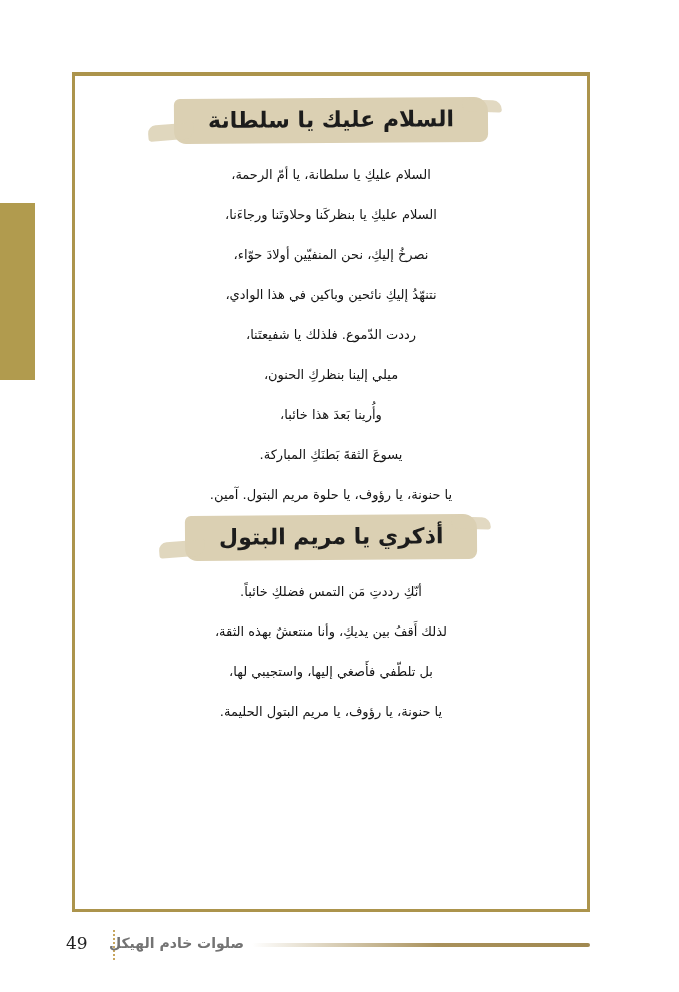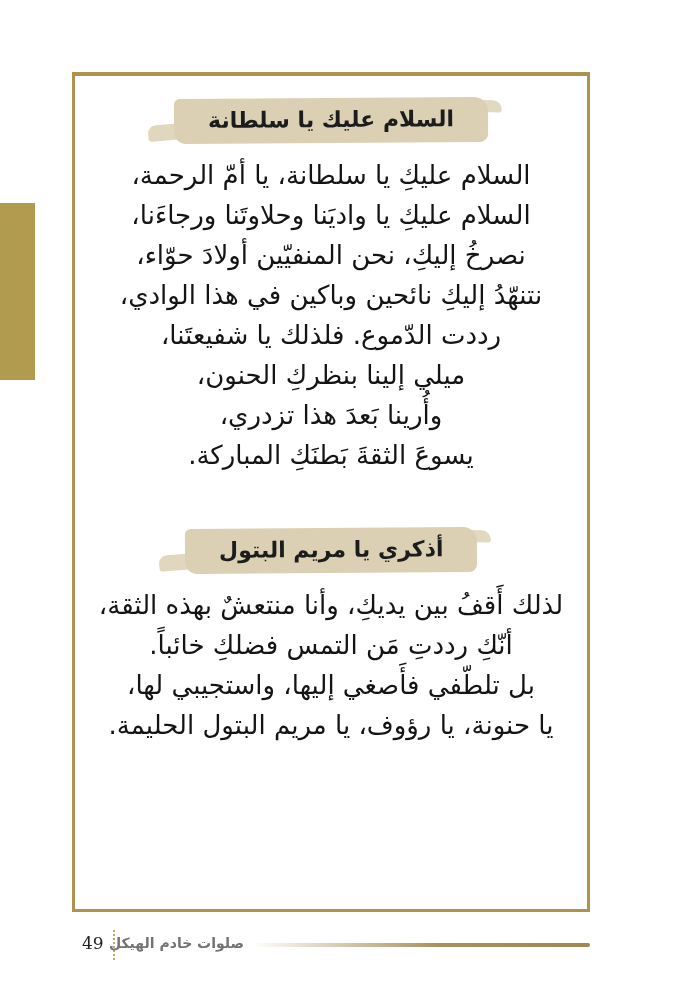--- a/index.html
+++ b/index.html
@@ -93,45 +93,43 @@
     white-space: nowrap;
   }
 
   
   .prayer {
     direction: rtl;
   }
   .prayer-line {
     direction: rtl;
     text-align: center;
-    font-size: 26px;
+    font-size: 13px;
     line-height: 40px;
     color: #141414;
     white-space: nowrap;
   }
   .section-2 .heading-wrap {
-    margin-top: 53px;
   }
 
   
   .footer {
     position: absolute;
     left: 0;
     top: 924px;
     width: 679px;
     height: 44px;
   }
   .page-number {
     position: absolute;
     left: 66px;
     top: 9px;
     font-family: "DejaVu Serif", serif;
     font-size: 17px;
     color: #222222;
-    margin-left: 16px;
   }
   .footer-dots {
     position: absolute;
     left: 113px;
     top: 6px;
     height: 30px;
     width: 0;
     border-left: 2px dotted #c7a65f;
   }
   .footer-title {
@@ -167,39 +165,40 @@
     <div class="frame-content">
 
       <div class="section section-1">
         <div class="heading-wrap">
           <div class="heading-brush">
             <div class="heading-text">السلام عليك يا سلطانة</div>
           </div>
         </div>
         <div class="prayer">
           <div class="prayer-line">السلام عليكِ يا سلطانة، يا أمّ الرحمة،</div>
-          <div class="prayer-line">السلام عليكِ يا واديَنا وحلاوتَنا ورجاءَنا،</div>
+          <div class="prayer-line">السلام عليكِ يا بنظركَنا وحلاوتَنا ورجاءَنا،</div>
           <div class="prayer-line">نصرخُ إليكِ، نحن المنفيّين أولادَ حوّاء،</div>
           <div class="prayer-line">نتنهّدُ إليكِ نائحين وباكين في هذا الوادي،</div>
           <div class="prayer-line">رددت الدّموع. فلذلك يا شفيعتَنا،</div>
           <div class="prayer-line">ميلي إلينا بنظركِ الحنون،</div>
-          <div class="prayer-line">وأُرينا بَعدَ هذا تزدري،</div>
+          <div class="prayer-line">وأُرينا بَعدَ هذا خائبا،</div>
           <div class="prayer-line">يسوعَ الثقةَ بَطنَكِ المباركة.</div>
+          <div class="prayer-line">يا حنونة، يا رؤوف، يا حلوة مريم البتول. آمين.</div>
         </div>
       </div>
 
       <div class="section section-2">
         <div class="heading-wrap">
           <div class="heading-brush">
             <div class="heading-text">أذكري يا مريم البتول</div>
           </div>
         </div>
         <div class="prayer">
+          <div class="prayer-line">أنّكِ رددتِ مَن التمس فضلكِ خائباً.</div>
           <div class="prayer-line">لذلك أَقفُ بين يديكِ، وأنا منتعشٌ بهذه الثقة،</div>
-          <div class="prayer-line">أنّكِ رددتِ مَن التمس فضلكِ خائباً.</div>
           <div class="prayer-line">بل تلطّفي فأَصغي إليها، واستجيبي لها،</div>
           <div class="prayer-line">يا حنونة، يا رؤوف، يا مريم البتول الحليمة.</div>
         </div>
       </div>
 
     </div>
   </div>
 
   <div class="footer">
     <div class="page-number">49</div>

